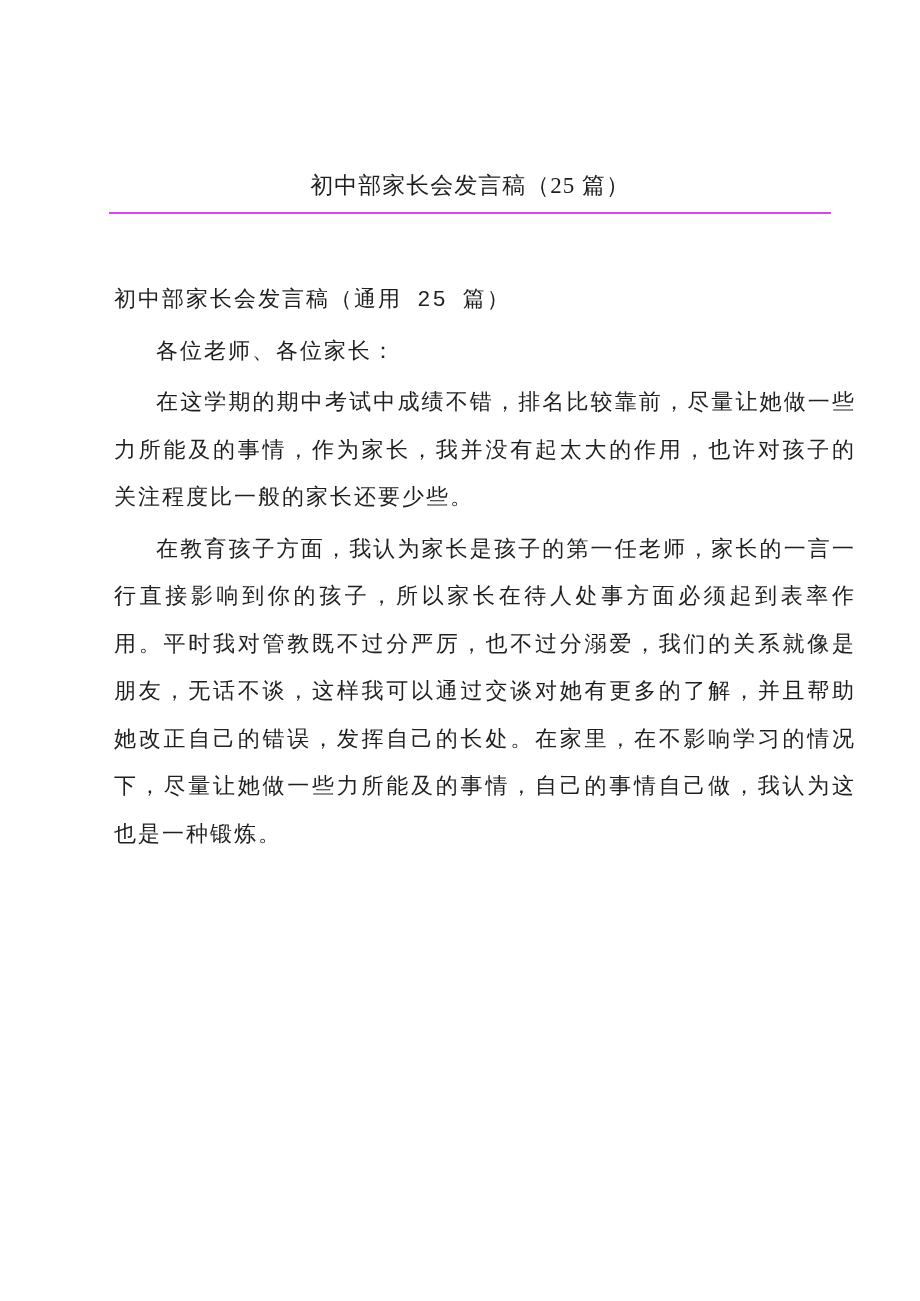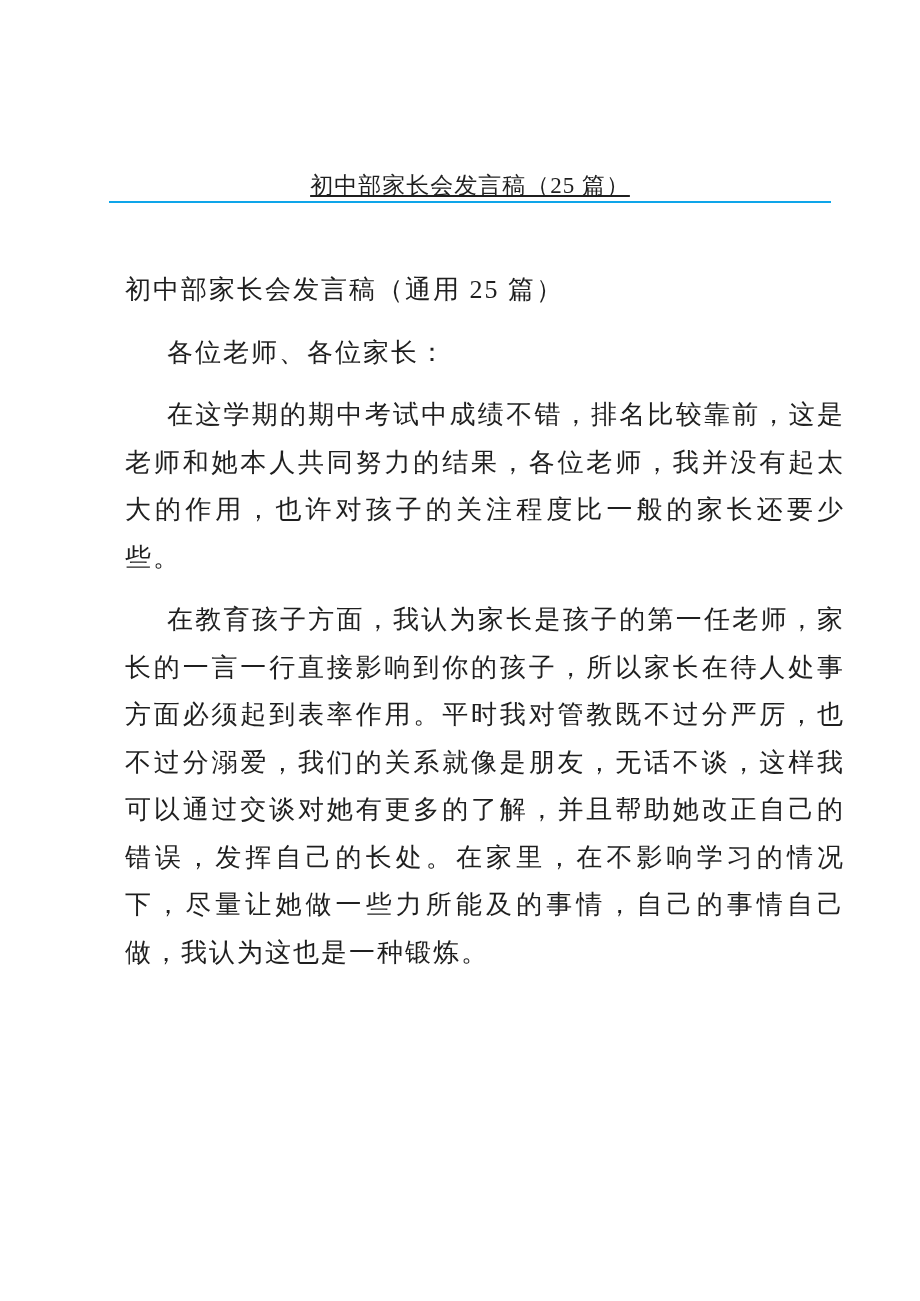--- a/index.html
+++ b/index.html
@@ -14,58 +14,58 @@
   .page {
     position: relative;
     width: 920px;
     height: 1301px;
     background: #ffffff;
   }
   .title-block {
     margin: 171px 0 0 109px;
     width: 722px;
     text-align: center;
-    border-bottom: 2px solid #0ea5e9;
-    padding-bottom: 0;
-    text-decoration: underline;
+    border-bottom: 2px solid #d946ef;
+    padding-bottom: 11px;
   }
   .doc-title {
     font-size: 23px;
     line-height: 30px;
     letter-spacing: 1px;
     font-weight: normal;
     white-space: nowrap;
   }
   .content {
     margin: 63px 0 0 110px;
     width: 750px;
   }
   .para {
-    margin: 15px;
+    margin: 4px;
     padding: 0;
-    font-size: 26px;
+    font-size: 22px;
     line-height: 47.5px;
     letter-spacing: 2px;
     text-align: justify;
     text-justify: inter-character;
     word-break: break-all;
+    font-family: Liberation Mono, monospace;
   }
   .para.indent {
     text-indent: 42px;
   }
 </style>
 </head>
 <body>
 
 <div class="page">
 
   <div class="title-block">
     <div class="doc-title">初中部家长会发言稿（25 篇）</div>
   </div>
 
   <div class="content">
     <p class="para">初中部家长会发言稿（通用 25 篇）</p>
     <p class="para indent">各位老师、各位家长：</p>
-    <p class="para indent">在这学期的期中考试中成绩不错，排名比较靠前，这是老师和她本人共同努力的结果，各位老师，我并没有起太大的作用，也许对孩子的关注程度比一般的家长还要少些。</p>
+    <p class="para indent">在这学期的期中考试中成绩不错，排名比较靠前，尽量让她做一些力所能及的事情，作为家长，我并没有起太大的作用，也许对孩子的关注程度比一般的家长还要少些。</p>
     <p class="para indent">在教育孩子方面，我认为家长是孩子的第一任老师，家长的一言一行直接影响到你的孩子，所以家长在待人处事方面必须起到表率作用。平时我对管教既不过分严厉，也不过分溺爱，我们的关系就像是朋友，无话不谈，这样我可以通过交谈对她有更多的了解，并且帮助她改正自己的错误，发挥自己的长处。在家里，在不影响学习的情况下，尽量让她做一些力所能及的事情，自己的事情自己做，我认为这也是一种锻炼。</p>
   </div>
 
 </div>
 
 </body></html>

